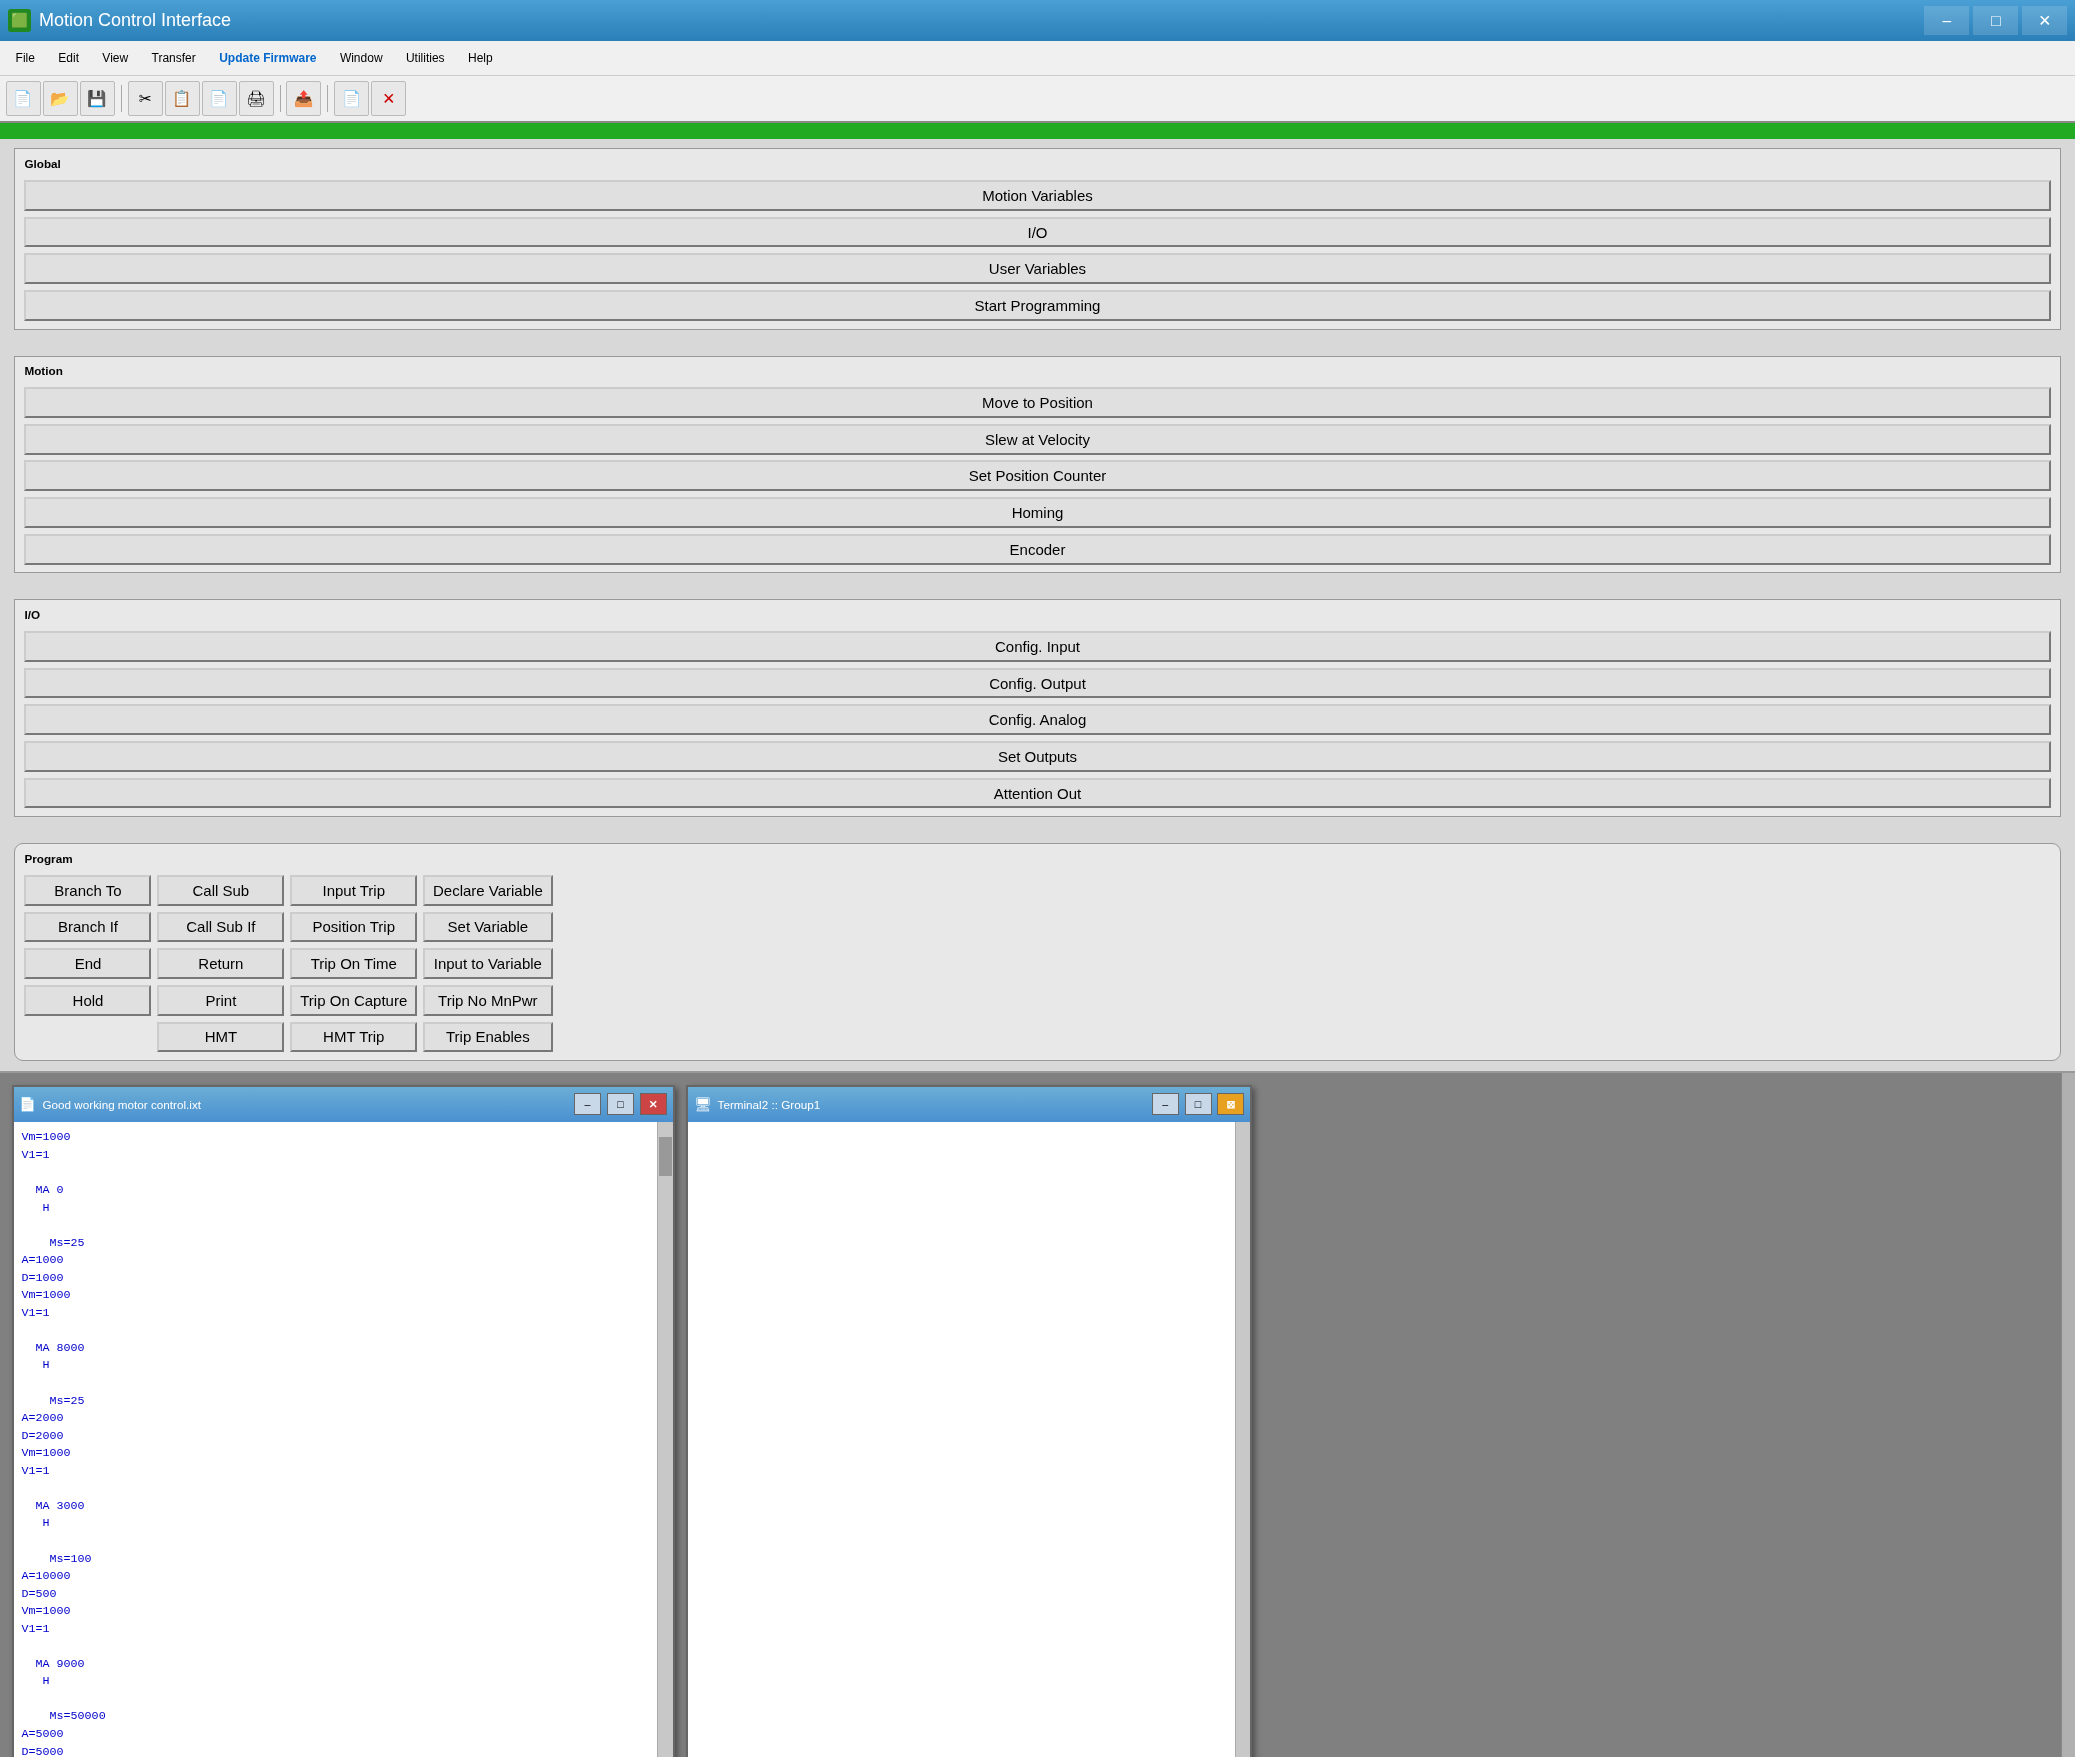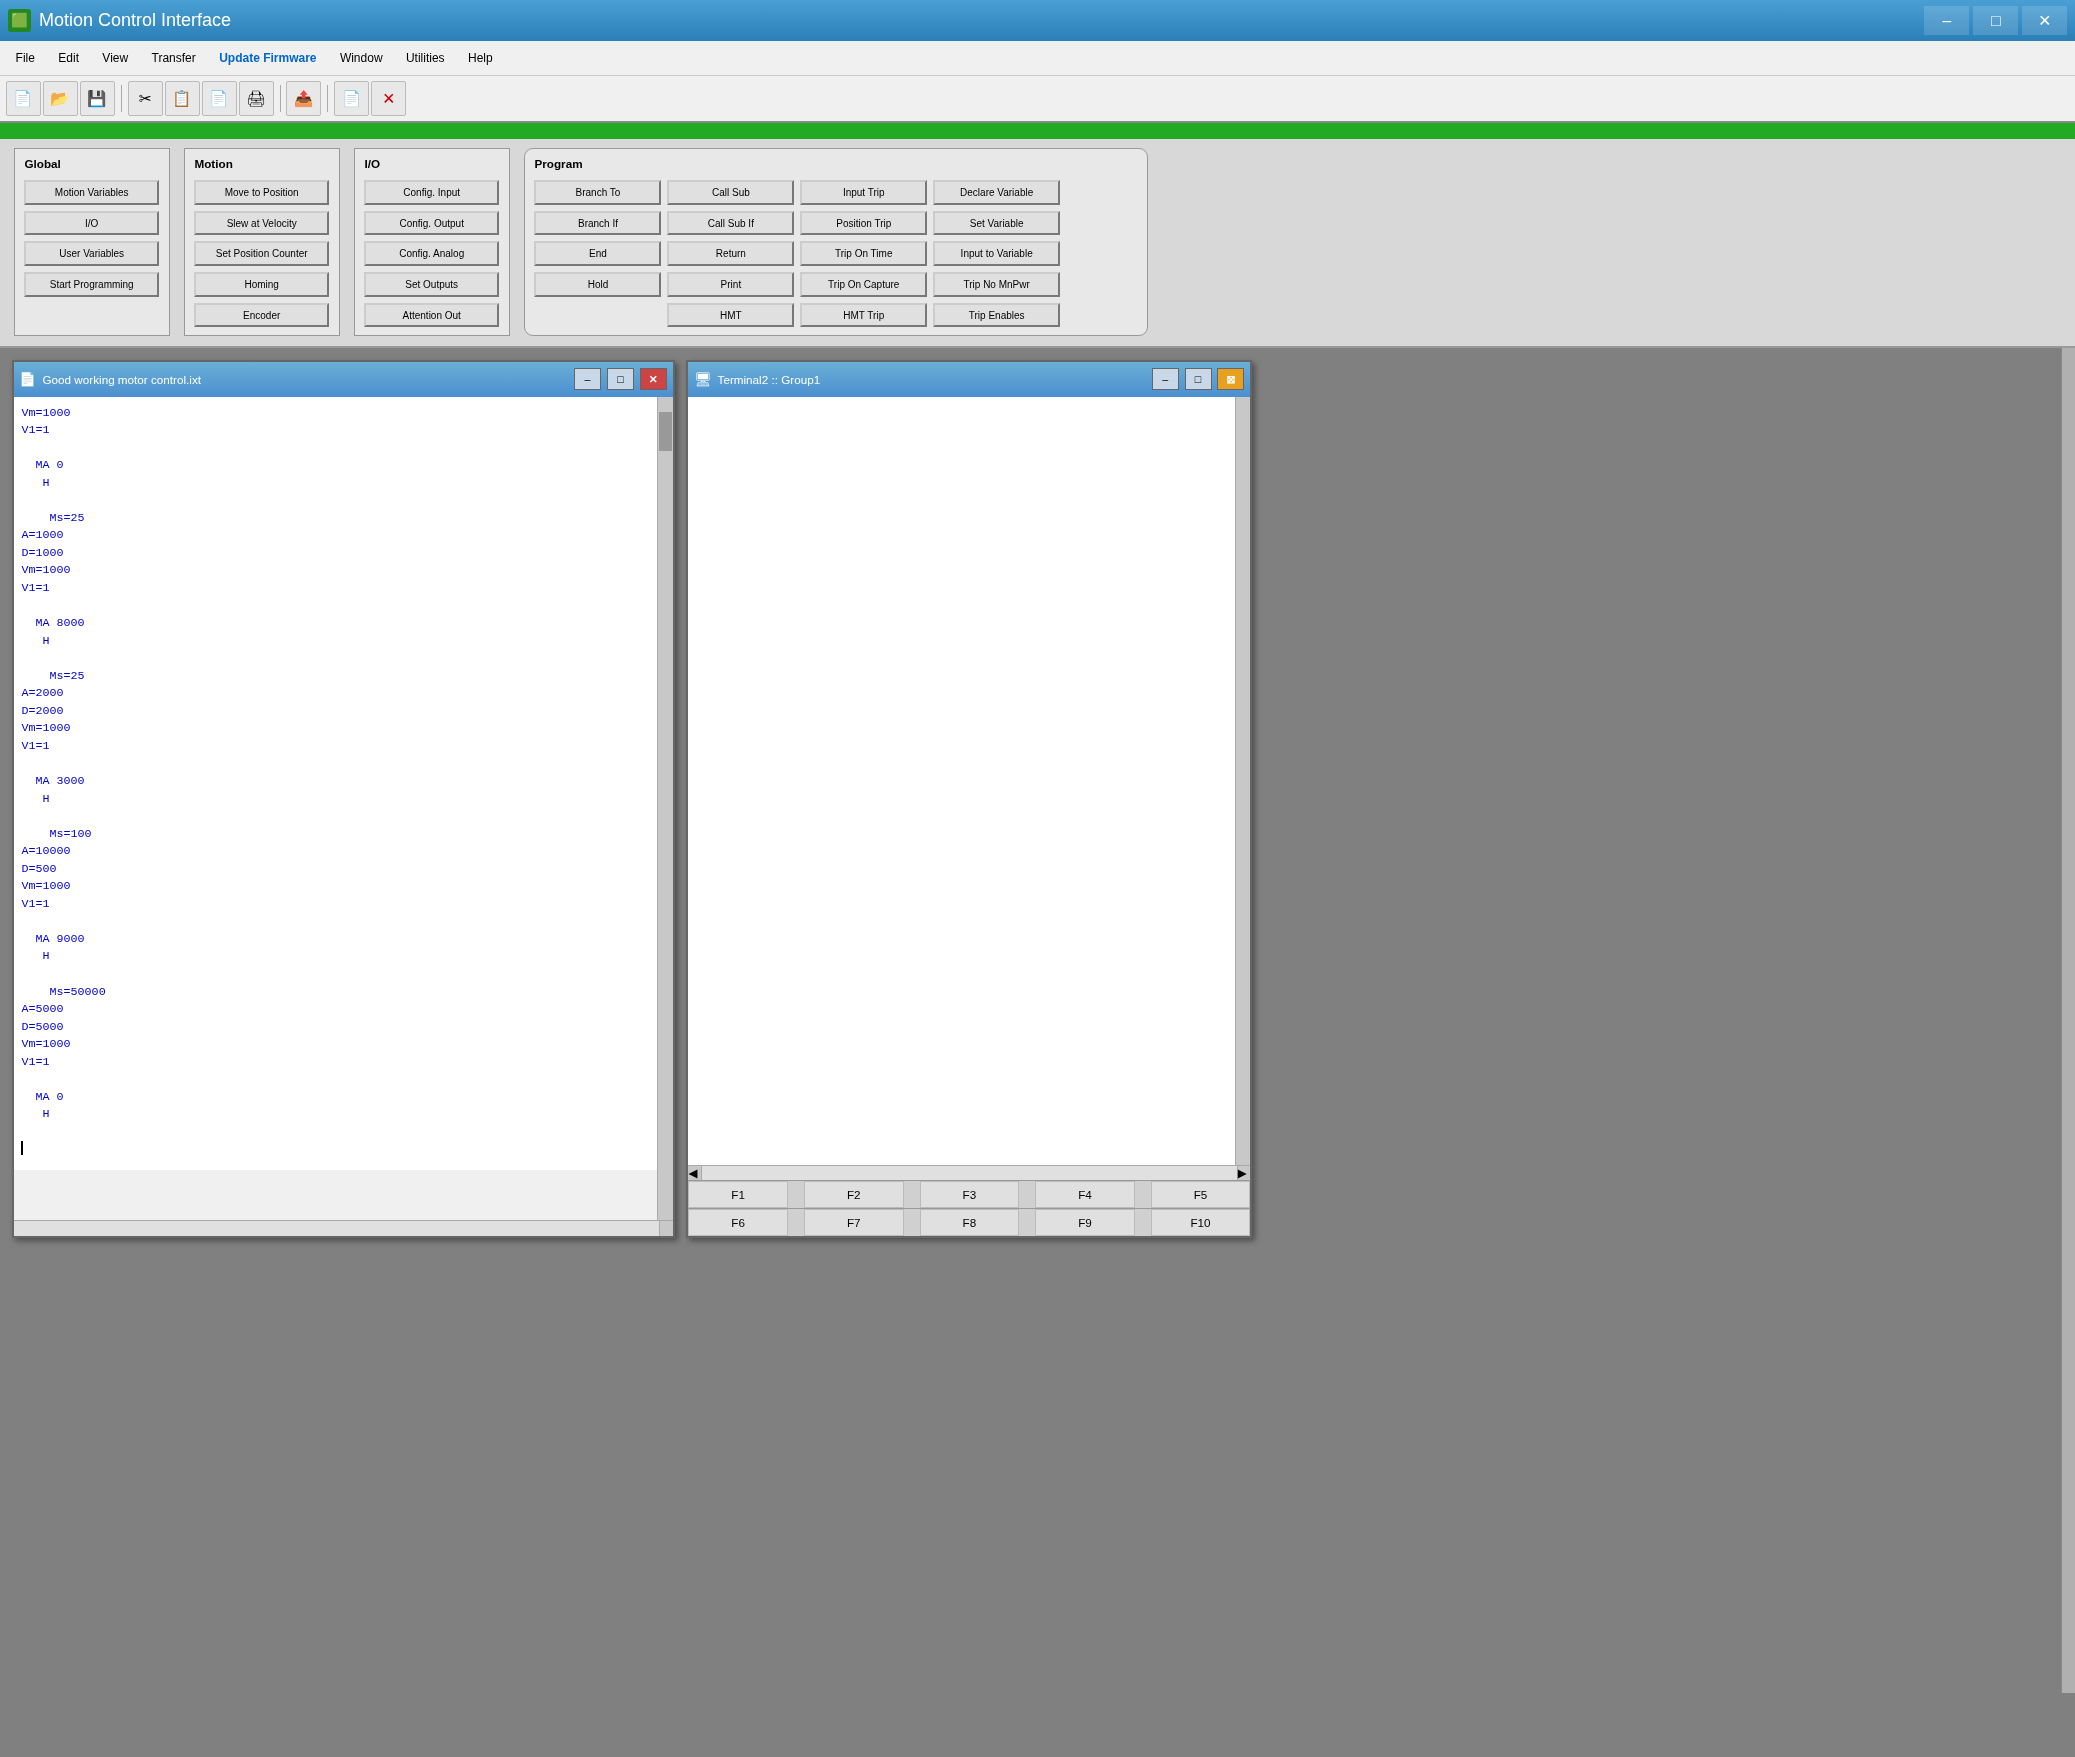--- a/index.html
+++ b/index.html
@@ -102,41 +102,42 @@
       background: #22aa22;
       height: 15.6px;
     }
 
     
     .toolbar-panel {
       background: #d8d8d8;
       padding: 9.8px 13.7px;
       border-bottom: 2px solid #999;
       display: flex;
-      gap: 14px;
+      gap: 26px;
+      flex-direction: column;
     }
     .panel-group {
       background: #e8e8e8;
       border: 1px solid #999;
       padding: 7.8px 9.8px;
       display: flex;
       flex-direction: column;
       gap: 5.9px;
       min-width: 156px;
     }
     .panel-group-title {
       font-size: 11.7px;
       font-weight: bold;
       color: #000;
       margin-bottom: 3.9px;
     }
     .panel-btn {
       background: #e0e0e0;
       border: 2px outset #ccc;
-      font-size: 10px;
+      font-size: 15px;
       padding: 4.9px 7.8px;
       cursor: pointer;
       text-align: center;
       min-width: 127px;
     }
 
     
     .mdi-area {
       background: #808080;
       flex: 1;

